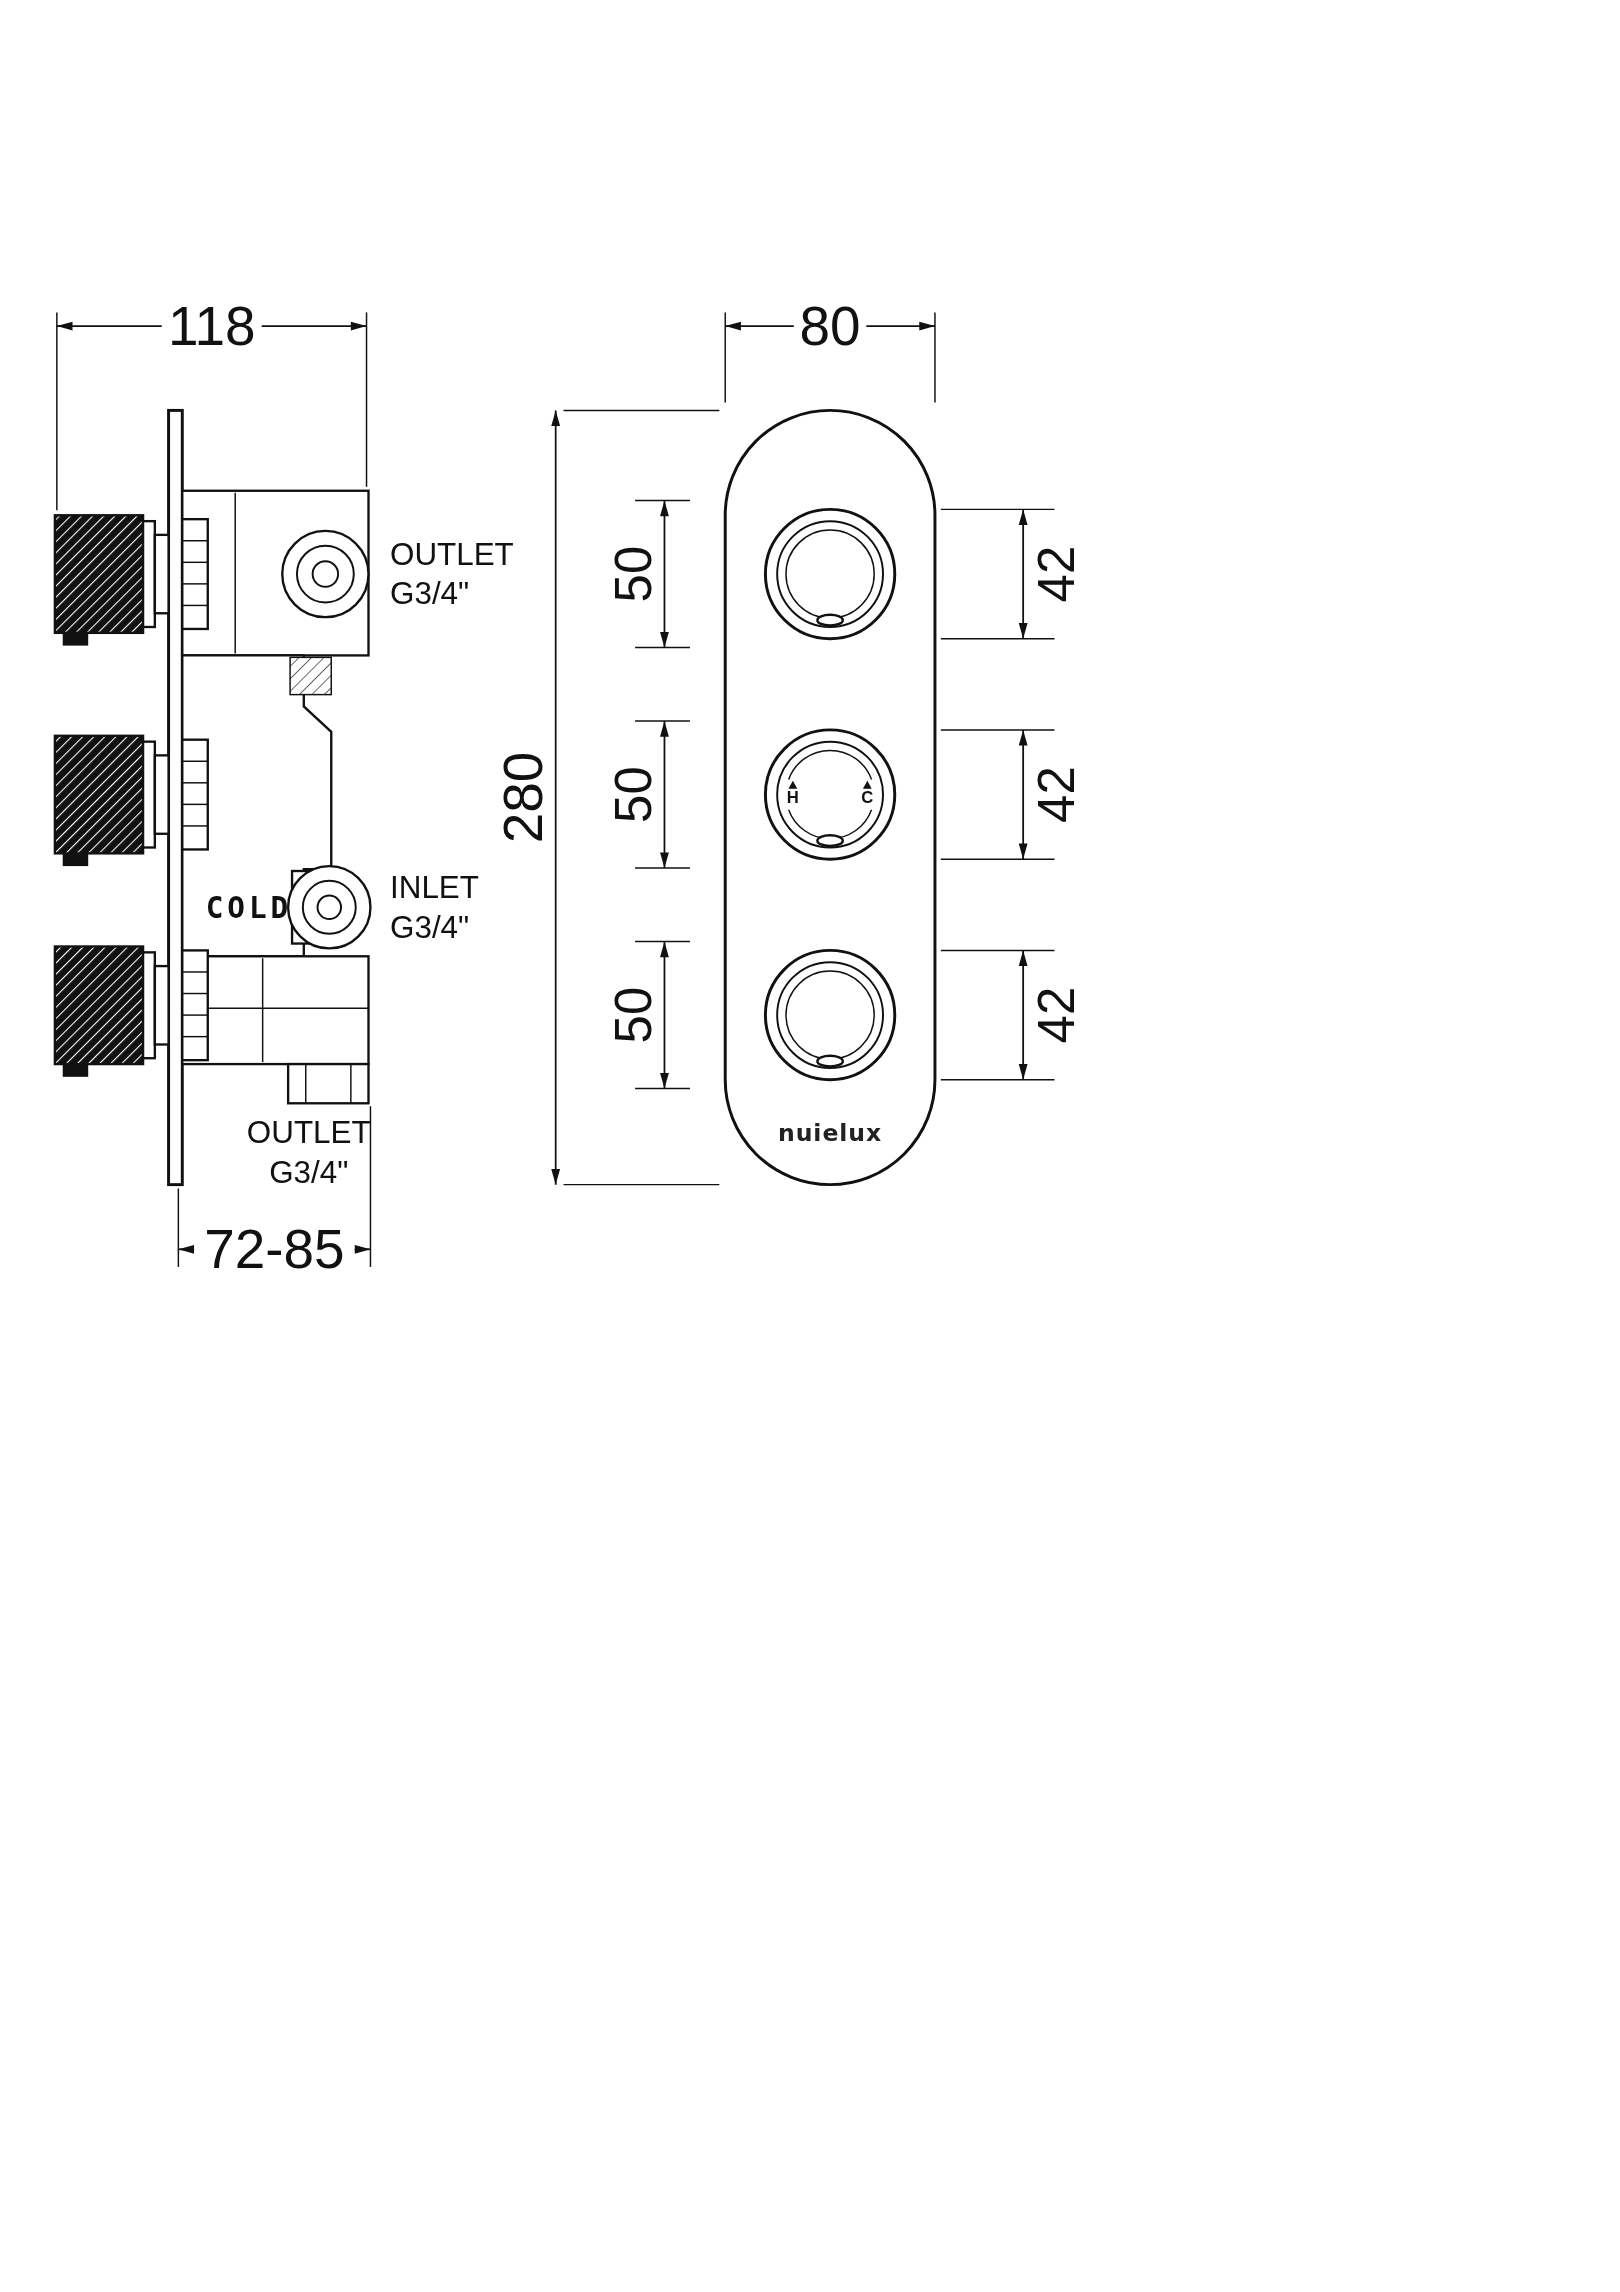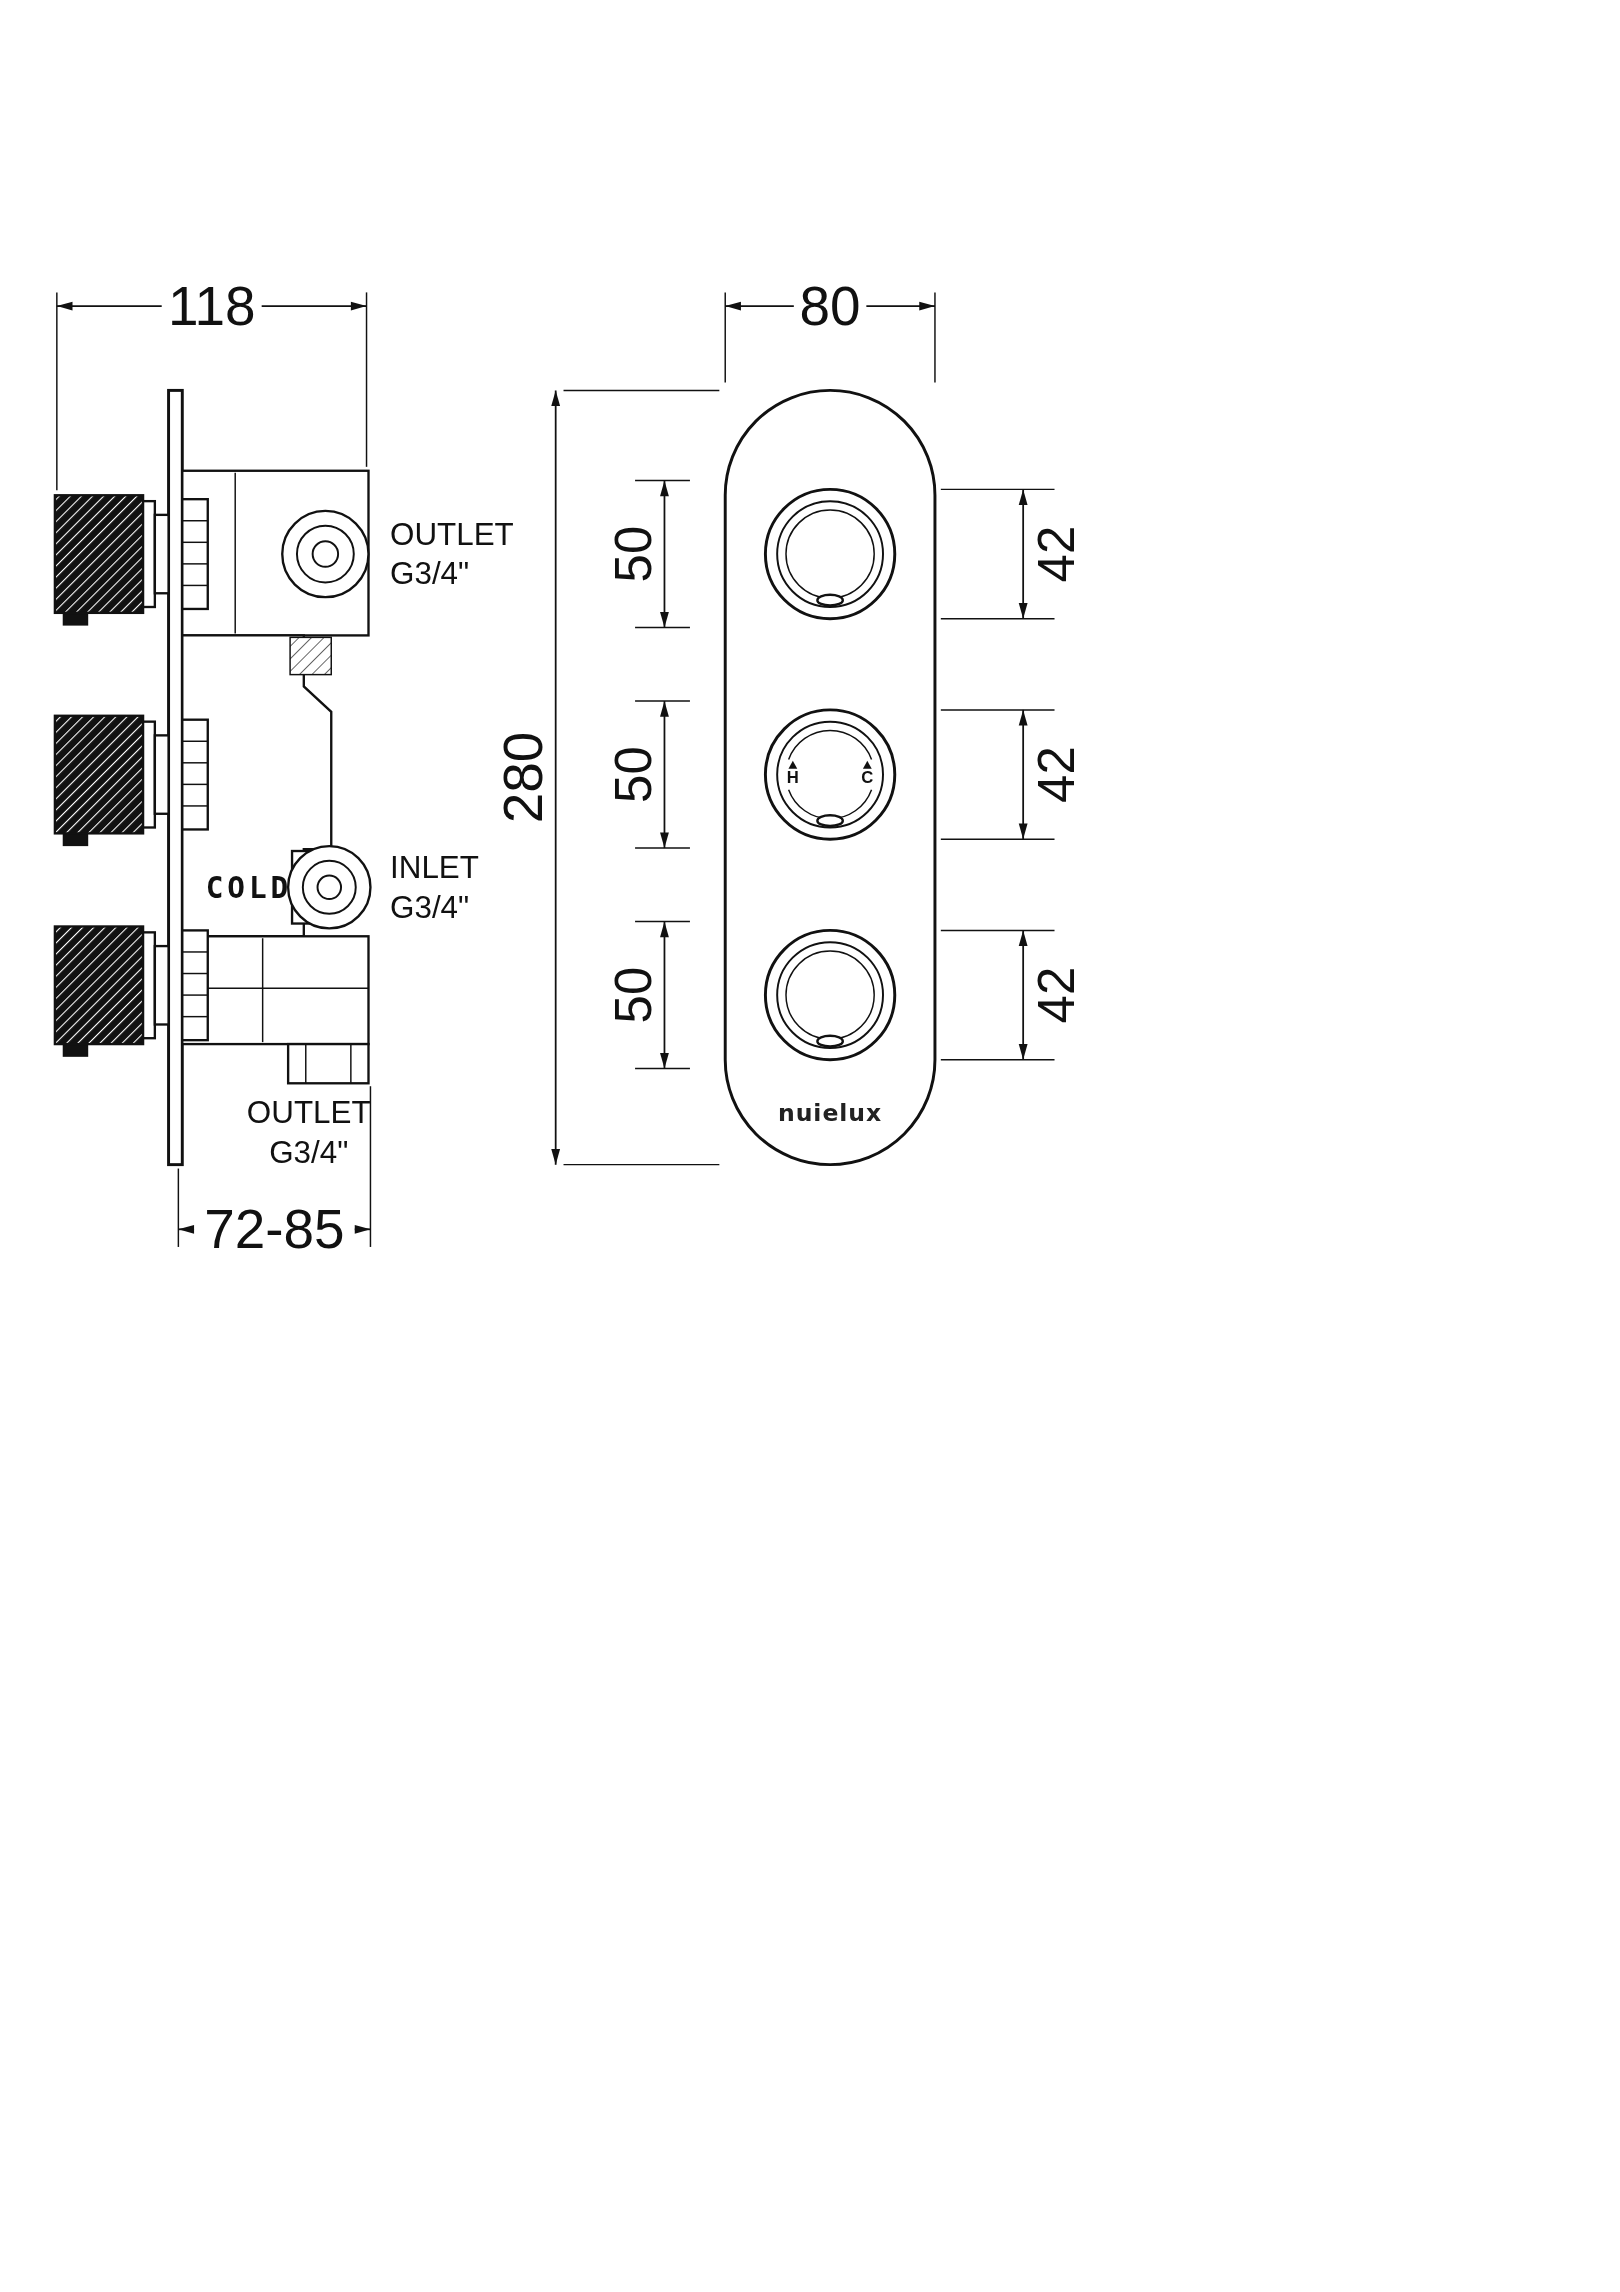--- a/index.html
+++ b/index.html
@@ -1,18 +1,18 @@
 <!DOCTYPE html>
 <html style="--line: #111111; --bg: #ffffff;"><head>
 <meta charset="utf-8">
 <title>Thermostatic Valve Technical Drawing</title>
 <style>
   :root { --line:#111111; --bg:#ffffff; }
   html,body { margin:0; padding:0; background:var(--bg); }
-  .canvas { position:relative; width:1620px; height:1695px; background:var(--bg); overflow:hidden; }
+  .canvas { position:relative; width:1620px; height:1695px; background:var(--bg); overflow:hidden;margin-top:20px; }
   svg { display:block; }
   text { fill:var(--line); }
   .dim   { font:56px "Liberation Sans", sans-serif; }
   .dimsm { font:52px "Liberation Sans", sans-serif; }
   .lbl   { font:32px "Liberation Sans", sans-serif; }
   .cold  { font:bold 30px "DejaVu Sans Mono", monospace; letter-spacing:4px; }
   .hc    { font:bold 17px "Liberation Sans", sans-serif; }
   .brand { font:bold 24px "DejaVu Sans", sans-serif; letter-spacing:1px; fill:#222; }
   .ol    { fill:#fff; stroke:var(--line); stroke-width:3; }
   .ol2   { fill:#fff; stroke:var(--line); stroke-width:2.4; }

